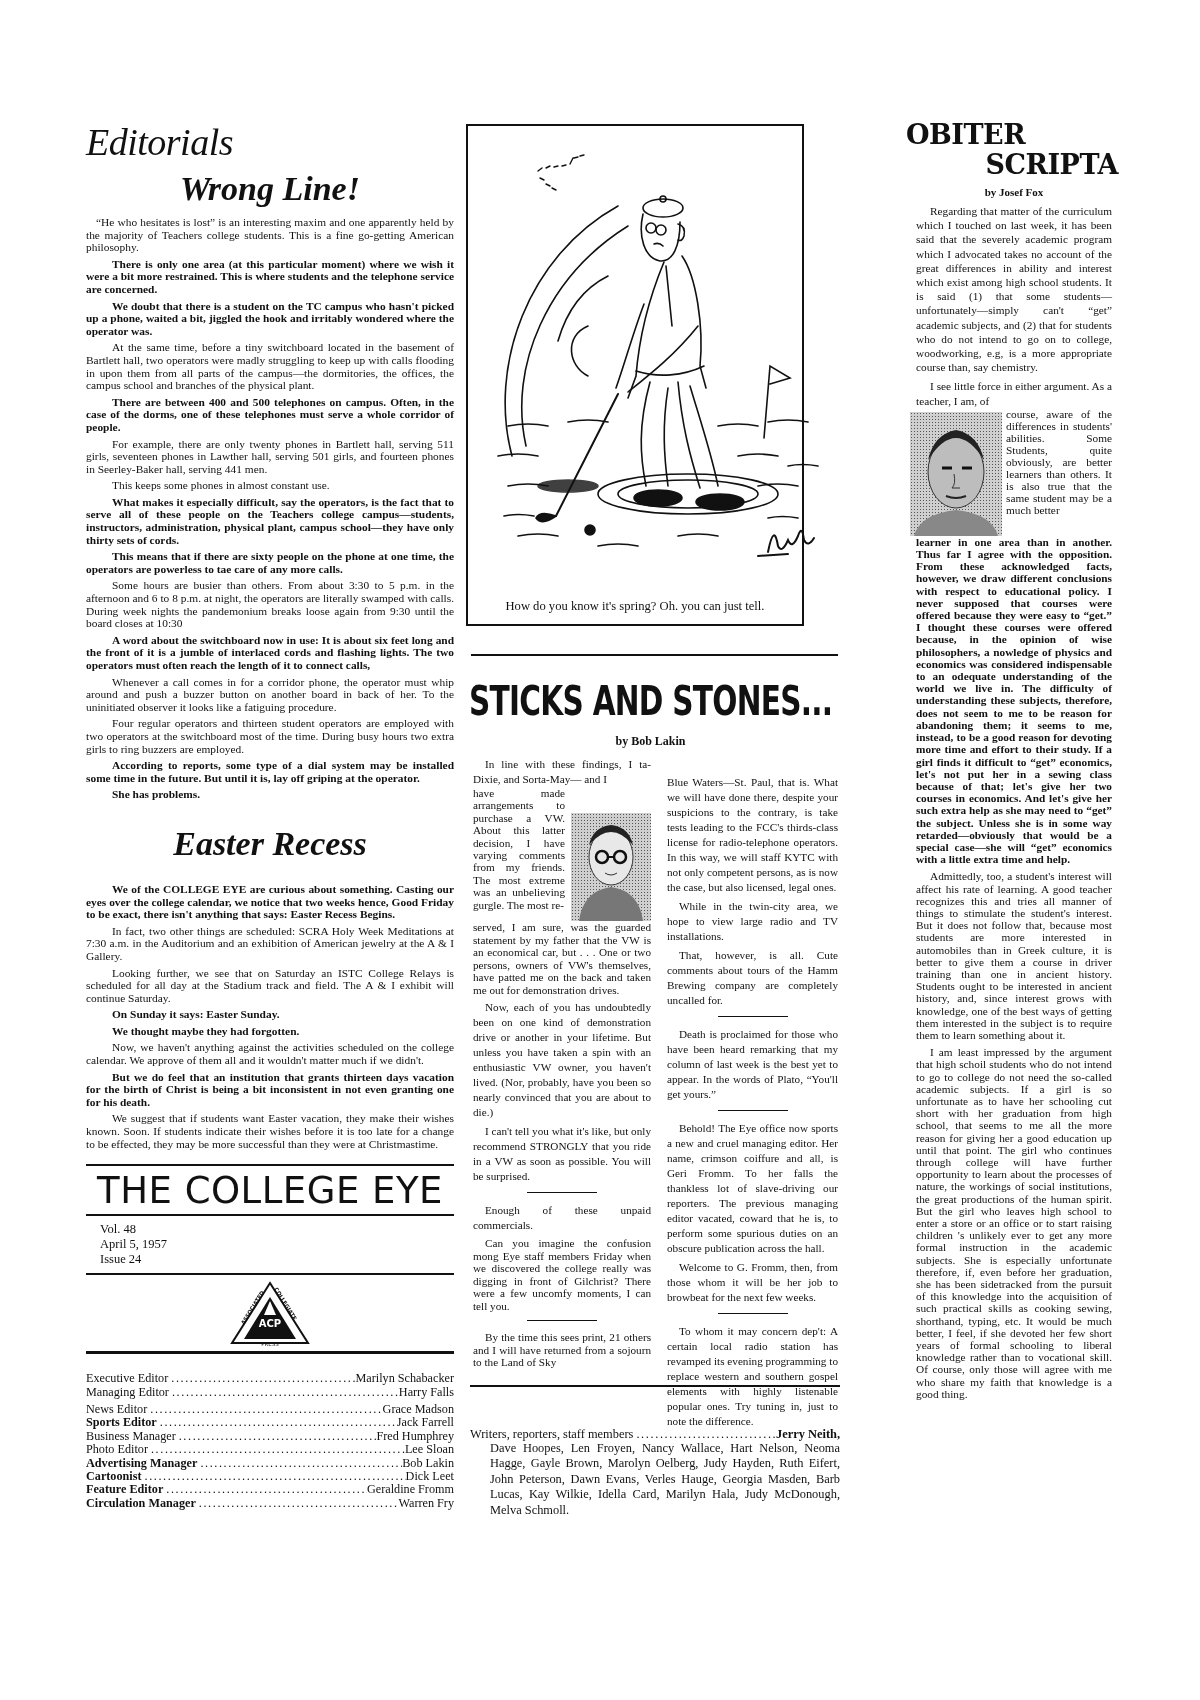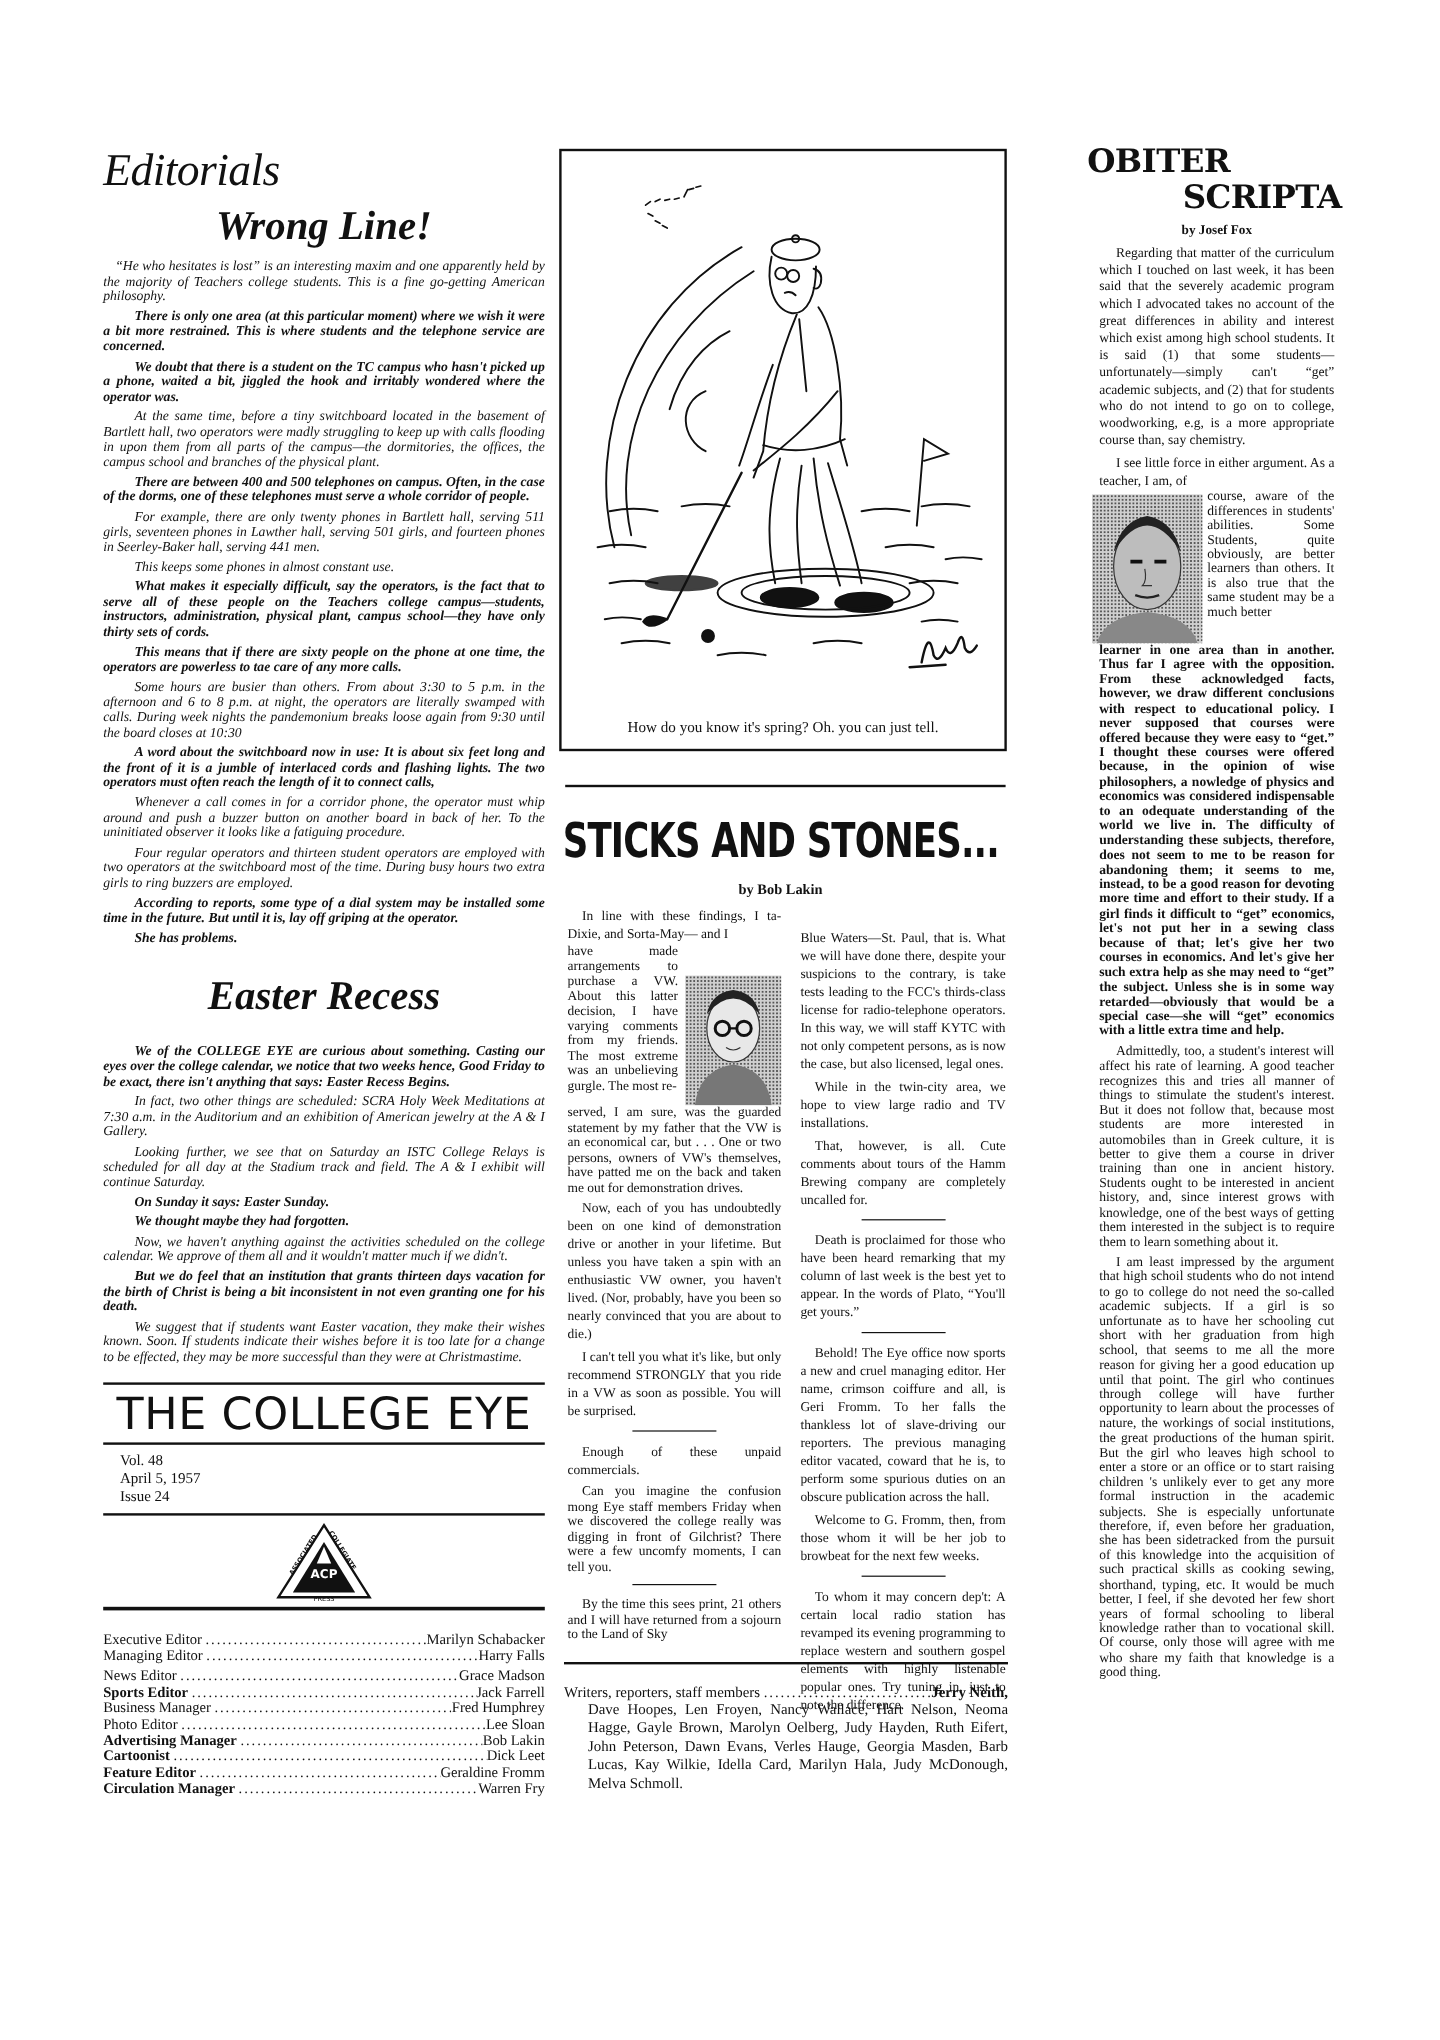--- a/index.html
+++ b/index.html
@@ -3,21 +3,21 @@
 <meta charset="utf-8">
 <style>
   * { box-sizing: border-box; margin: 0; padding: 0; }
   html, body { width: 1200px; height: 1700px; background: #ffffff; }
   body { position: relative; font-family: "DejaVu Serif", "Liberation Serif", serif; color: #111; overflow: hidden; }
 
   
   #left-col { position: absolute; left: 86px; top: 120px; width: 368px; }
   .kicker { font-family: "Liberation Serif", serif; font-style: italic; font-size: 38px; letter-spacing: -0.5px; line-height: 44px; }
   .headline-it { font-family: "Liberation Serif", serif; font-style: italic; font-weight: bold; text-align: center; font-size: 34px; line-height: 38px; }
-  .ed-p { font-family: "Liberation Serif", serif; font-size: 11.4px; line-height: 12.6px; text-align: justify; text-indent: 26px; margin-bottom: 4px; font-style: italic; }
+  .ed-p { font-family: "Liberation Serif", serif; font-size: 11.4px; line-height: 12.6px; text-align: justify; text-indent: 26px; margin-bottom: 4px; }
   .ed-p.b { font-weight: bold; }
   .ed-p.ni { text-indent: 10px; }
 
   .rule { border-top: 2px solid #111; }
   .rule.thin { border-top: 1px solid #111; }
 
   #masthead { margin-top: 14px; }
   #masthead .title { font-family: "DejaVu Sans", "Liberation Sans", sans-serif; font-size: 37px; text-align: center; letter-spacing: 0.5px; line-height: 46px; padding: 2px 0 0; }
   #masthead .meta { display: flex; justify-content: space-between; font-family: "Liberation Serif", serif; font-size: 12.5px; padding: 6px 14px 6px 14px; flex-direction: column; }
   #acp { display: flex; justify-content: center; padding: 6px 0 4px; }
@@ -25,35 +25,35 @@
   .staff-list { padding-top: 18px; }
   .staff-row { display: flex; font-family: "Liberation Serif", serif; font-size: 12.2px; line-height: 13.4px; }
   .staff-row .role { white-space: nowrap; }
   .staff-row .dots { flex: 1; overflow: hidden; white-space: nowrap; letter-spacing: 1.6px; padding: 0 3px; }
   .staff-row .dots::before { content: "................................................................................................"; }
   .staff-row .name { white-space: nowrap; }
   .staff-gap { height: 4px; }
 
   
   #mid-col { position: absolute; left: 463px; top: 124px; width: 375px; }
-  #cartoon-box { position: relative; width: 373px; height: 502px; margin-left: 3px; border: 2px solid #111; border-bottom-width: 2px; }
+  #cartoon-box { position: relative; width: 338px; height: 502px; margin-left: 3px; border: 2px solid #111; border-bottom-width: 2px; }
   #cartoon-box svg { position: absolute; left: 0; top: 0; }
   .caption { position: absolute; left: 0; right: 0; bottom: 10px; text-align: center; font-family: "Liberation Serif", serif; font-size: 12.6px; }
   #sticks-rule { margin-top: 28px; margin-left: 8px; }
   #sticks-head { font-family: "DejaVu Sans", sans-serif; font-weight: bold; font-size: 40px; letter-spacing: -1px; transform: scaleX(0.74); transform-origin: left; white-space: nowrap; margin-top: 22px; margin-left: 6px; line-height: 46px; }
   .byline { font-family: "Liberation Serif", serif; font-weight: bold; font-size: 12px; text-align: center; margin: 10px 0 8px; }
   #sticks-cols { display: flex; gap: 16px; padding-left: 10px; }
   .col-a, .col-b { width: 180px; }
   .sp { font-family: "Liberation Serif", serif; font-size: 11.2px; line-height: 15px; text-align: justify; text-indent: 12px; margin-bottom: 4px; }
   .sp.tight { line-height: 12.5px; }
   .minirule { width: 70px; border-top: 1px solid #111; margin: 8px auto 10px; }
   #lakin-wrap { display: flex; gap: 6px; }
   #lakin-text { width: 92px; font-family: "Liberation Serif", serif; font-size: 11.2px; line-height: 12.4px; text-align: justify; }
   #lakin-photo { width: 80px; height: 108px; margin-top: 26px; }
-  #writers { position: absolute; left: 470px; top: 1385px; width: 370px; border-top: 2px solid #111; padding-top: 16px; }
+  #writers { position: absolute; left: 470px; top: 1385px; width: 370px; border-top: 2px solid #111; padding-top: 40px; }
   #writers .line1 { display: flex; font-family: "Liberation Serif", serif; font-size: 12.4px; line-height: 14px; }
   #writers .line1 .dots { flex: 1; overflow: hidden; white-space: nowrap; letter-spacing: 1.6px; padding: 0 3px; }
   #writers .line1 .dots::before { content: "......................................................................"; }
   #writers .names { font-family: "Liberation Serif", serif; font-size: 12.4px; line-height: 15.4px; padding-left: 20px; text-align: justify; }
 
   
   #right-col { position: absolute; left: 916px; top: 120px; width: 196px; }
   #obiter-1 { font-family: "DejaVu Serif", serif; font-weight: bold; font-size: 27px; line-height: 30px; letter-spacing: -0.5px; margin-left: -10px; }
   #obiter-2 { font-family: "DejaVu Serif", serif; font-weight: bold; font-size: 27px; line-height: 30px; letter-spacing: -0.5px; text-align: right; margin-right: -6px; }
   .rp { font-family: "Liberation Serif", serif; font-size: 11.3px; line-height: 14.2px; text-align: justify; text-indent: 14px; margin-bottom: 5px; }

